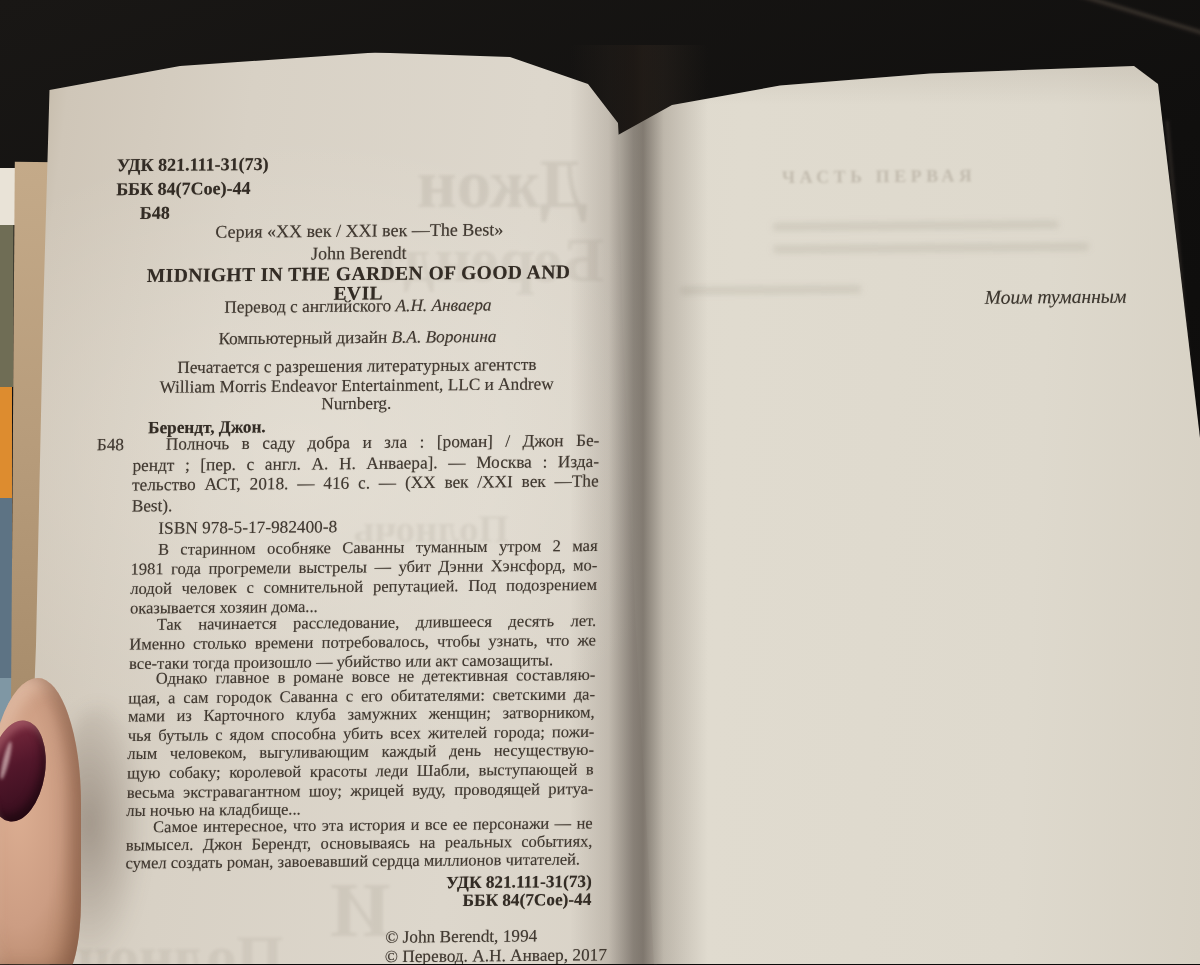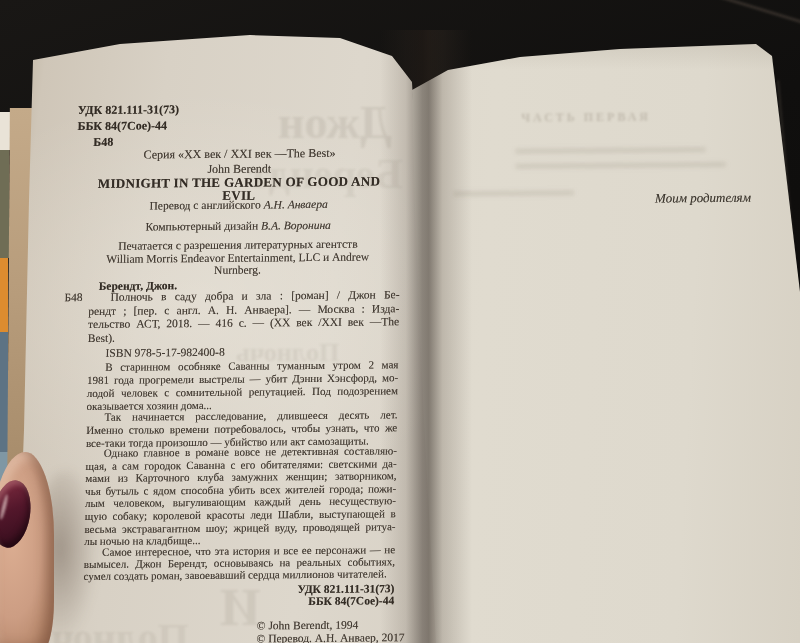--- a/index.html
+++ b/index.html
@@ -188,21 +188,21 @@
       <div class="blk t-c2">© Перевод. А.Н. Анваер, 2017</div>
     </div>
   </div>
 
   <div class="page right-page">
     <div class="rp-text">
       <div class="part-ghost">ЧАСТЬ ПЕРВАЯ</div>
       <div class="rbar b1"></div>
       <div class="rbar b2"></div>
       <div class="rbar b3"></div>
-      <div class="dedication">Моим родителям</div>
+      <div class="dedication">Моим туманным</div>
     </div>
   </div>
 
   <div class="gutter"></div>
 
   <div class="thumb-shadow"></div>
   <div class="thumb">
     <div class="skin"></div>
     <div class="nail"></div>
     <div class="shine"></div>

